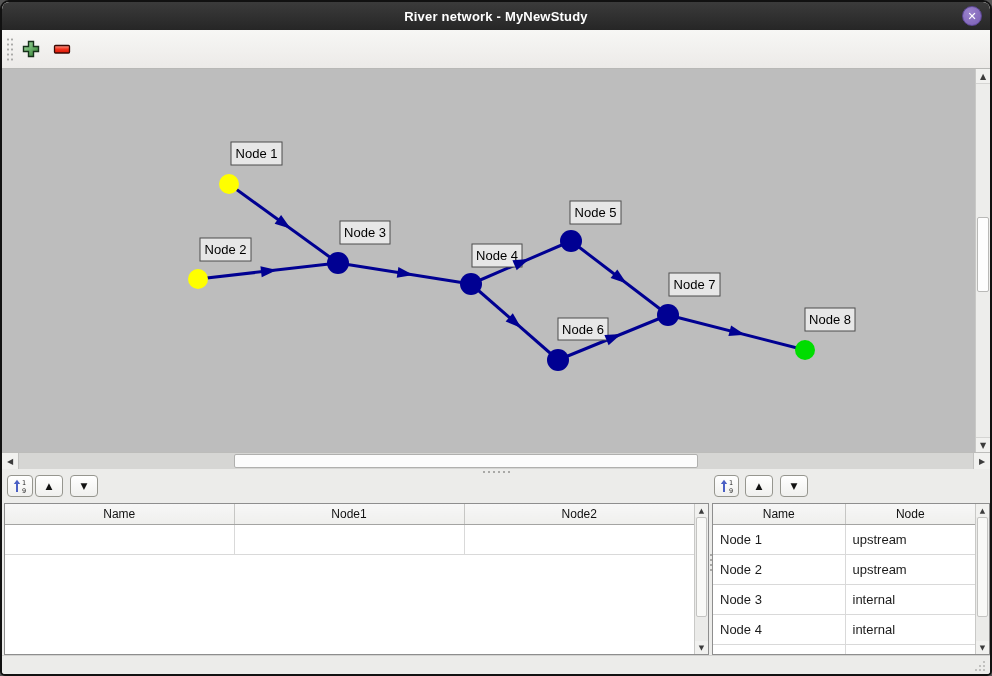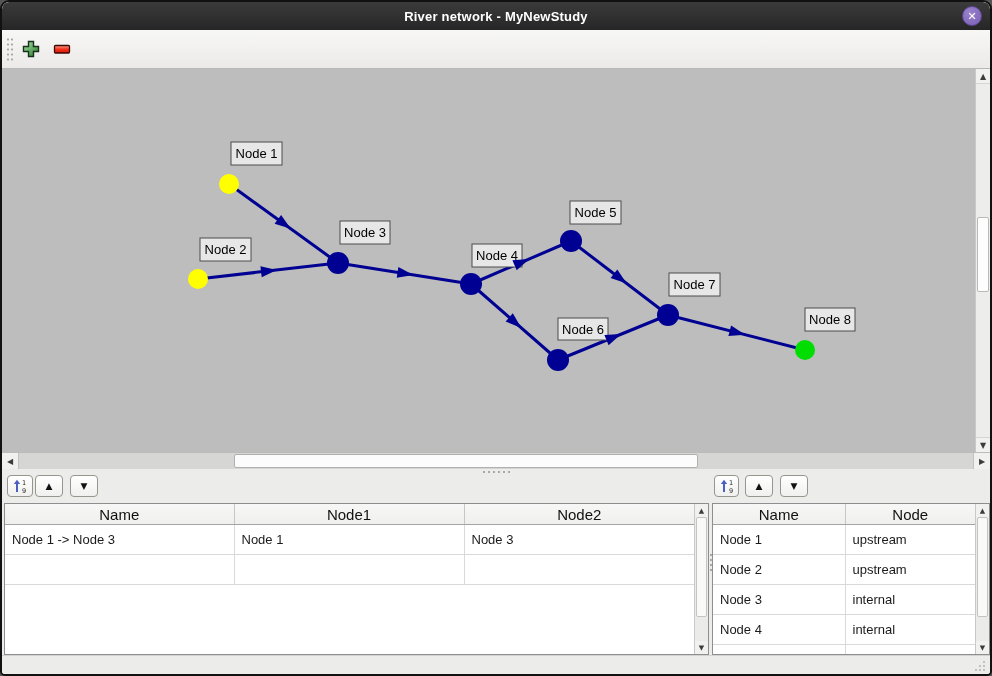--- a/index.html
+++ b/index.html
@@ -43,21 +43,21 @@
   .vsplit{position:absolute;left:707px;top:548px;width:4px;height:24px;display:flex;flex-direction:column;align-items:center;justify-content:center;gap:3px;}
   
   .tbtn{position:absolute;top:473px;height:22px;border:1px solid #96968f;border-radius:4px;
         background:linear-gradient(#ffffff,#f0f0ee);display:flex;align-items:center;justify-content:center;
         font-size:9px;color:#111;box-sizing:border-box;font-family:"DejaVu Sans",sans-serif;}
   
   .table-wrap{position:absolute;top:501px;height:152px;background:#fff;border:1px solid #8e8e8e;
               box-sizing:border-box;overflow:hidden;}
   .table-wrap table{border-collapse:collapse;table-layout:fixed;background:#fff;}
   .table-wrap th{height:20px;background:linear-gradient(#f7f7f7,#efefed);border-bottom:1px solid #a4a4a2;
-                 border-right:1px solid #c6c6c4;font-weight:normal;font-size:15px;color:#111;padding:0;}
+                 border-right:1px solid #c6c6c4;font-weight:normal;font-size:12px;color:#111;padding:0;}
   .table-wrap td{height:29px;border-bottom:1px solid #d9d9d9;border-right:1px solid #d9d9d9;
                  font-size:13px;color:#1a1a1a;padding:0 0 0 7px;white-space:nowrap;overflow:hidden;}
   .table-wrap th:last-child, .table-wrap td:last-child{border-right:none;}
   .tsb{position:absolute;right:0;top:0;bottom:0;width:14px;background:#ebebe9;border-left:1px solid #c9c9c7;box-sizing:border-box;}
   .tsb .sb-btn{position:absolute;left:0;width:100%;height:13px;font-size:7px;}
   .tsb .t-up{top:0;} .tsb .t-down{bottom:0;}
   .tsb .sb-thumb{position:absolute;left:1px;right:1px;top:13px;height:98px;background:#f9f9f7;border:1px solid #c4c4c2;border-radius:2px;}
   .vscroll .v-up{top:0;border-bottom:1px solid #d5d5d3;} .vscroll .v-down{bottom:0;border-top:1px solid #d5d5d3;}
   
   .status{position:absolute;left:0;top:653px;width:988px;height:19px;background:#ececea;border-top:1px solid #d2d2d0;}
@@ -206,25 +206,20 @@
         </colgroup>
       <thead>
         <tr>
           <th>Name</th>
           <th>Node1</th>
           <th>Node2</th>
         </tr>
       </thead>
       <tbody>
           <tr>
-            <td>Node 1 -&gt; Node 3</td>
-            <td>Node 1</td>
-            <td>Node 3</td>
-          </tr>
-          <tr>
             <td>&nbsp;</td>
             <td>&nbsp;</td>
             <td>&nbsp;</td>
           </tr>
         </tbody>
     </table>
     <div class="tsb">
       <div class="sb-btn t-up">▲</div>
       <div class="sb-thumb"></div>
       <div class="sb-btn t-down">▼</div>

